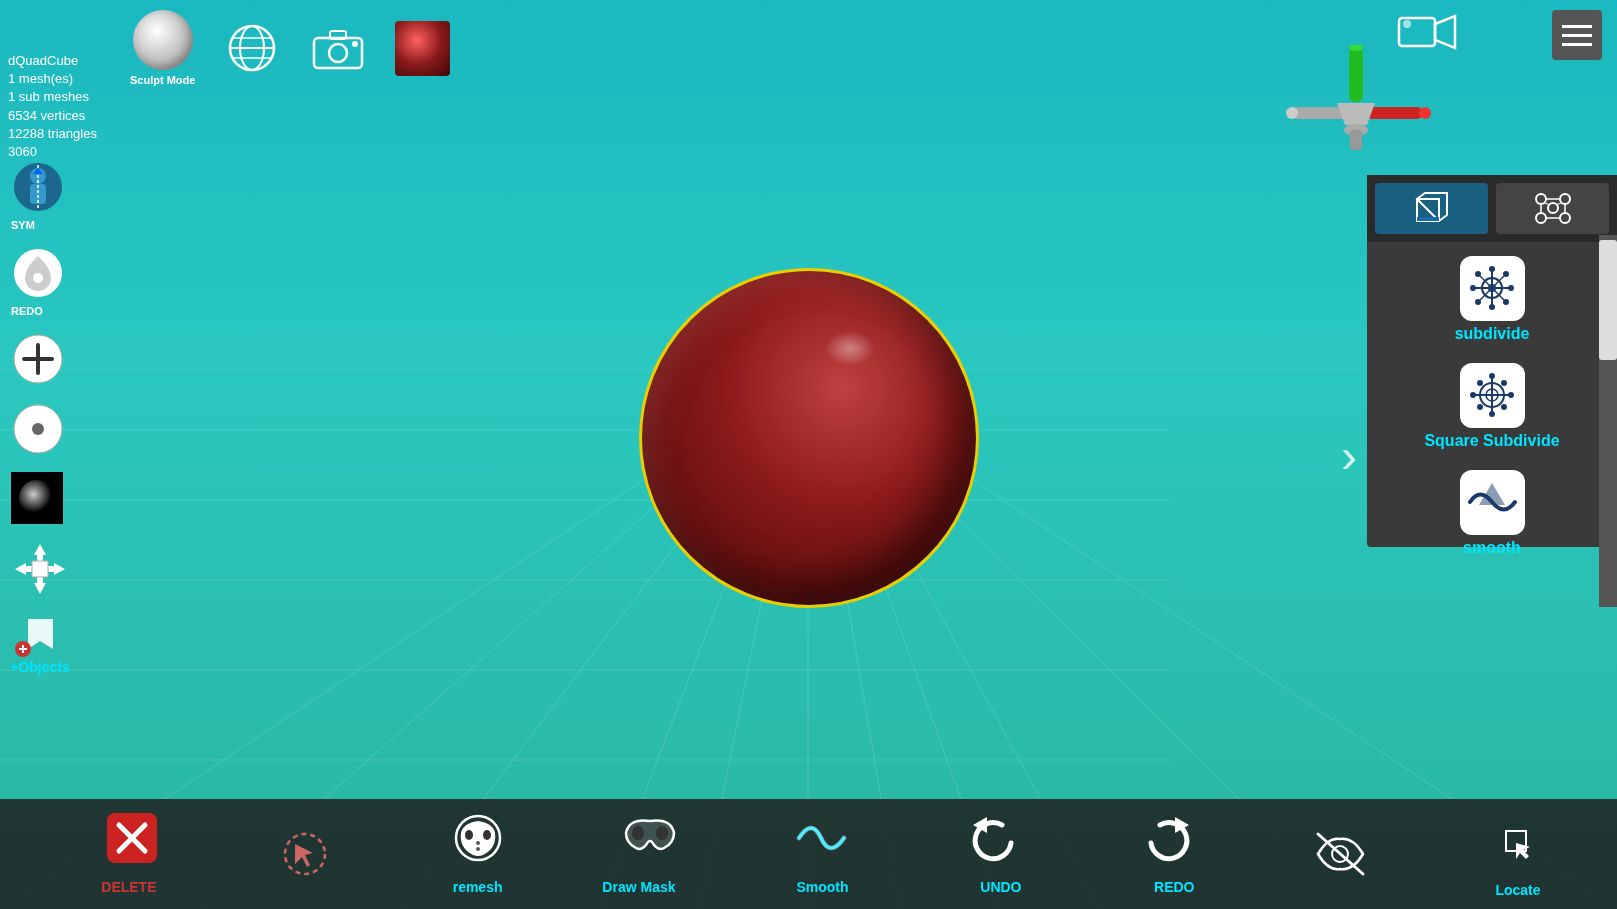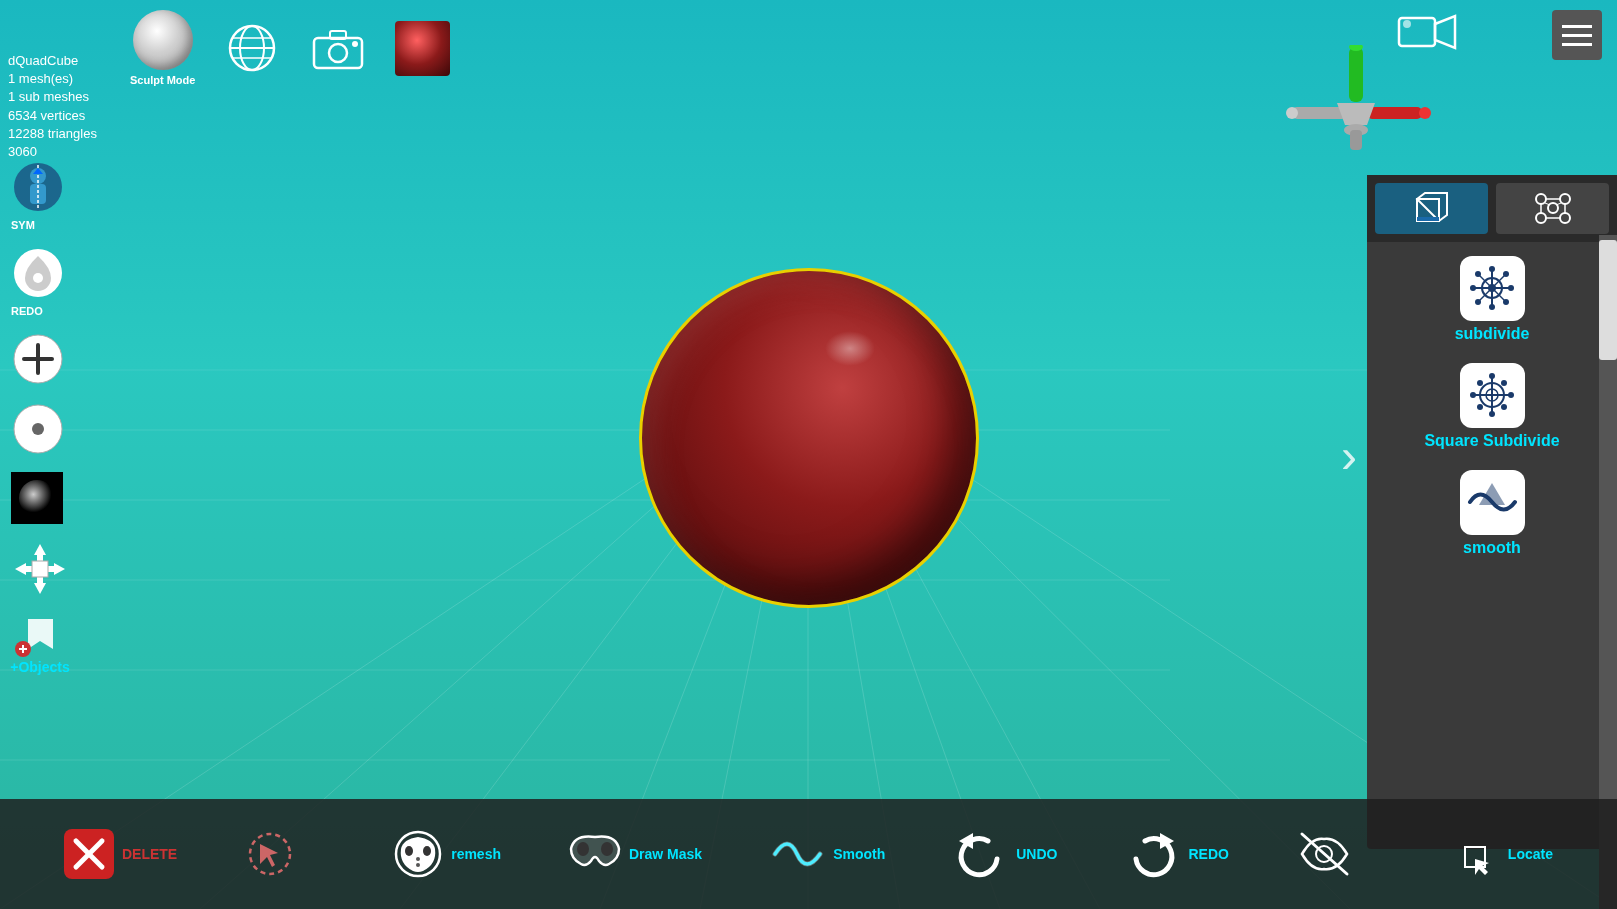--- a/index.html
+++ b/index.html
@@ -209,21 +209,21 @@
       align-items: center;
       cursor: pointer;
     }
 
     
     .right-panel {
       position: absolute;
       top: 175px;
       right: 0;
       width: 250px;
-      height: 674px;
+      height: 372px;
       background: #3a3a3a;
       border-radius: 4px 0 0 4px;
     }
 
     .right-panel-tabs {
       display: flex;
       background: #2a2a2a;
       padding: 8px;
       gap: 8px;
     }
@@ -303,22 +303,23 @@
       height: 110px;
       background: rgba(30,30,30,0.85);
       display: flex;
       align-items: center;
       justify-content: space-around;
       padding: 0 30px;
     }
 
     .bottom-btn {
       display: flex;
-      align-items: center;
-      gap: 8px;
+      flex-direction: column;
+      align-items: flex-end;
+      gap: 16px;
       cursor: pointer;
       min-width: 80px;
     }
 
     .bottom-btn-icon {
       font-size: 36px;
       display: flex;
       align-items: center;
       justify-content: center;
     }

